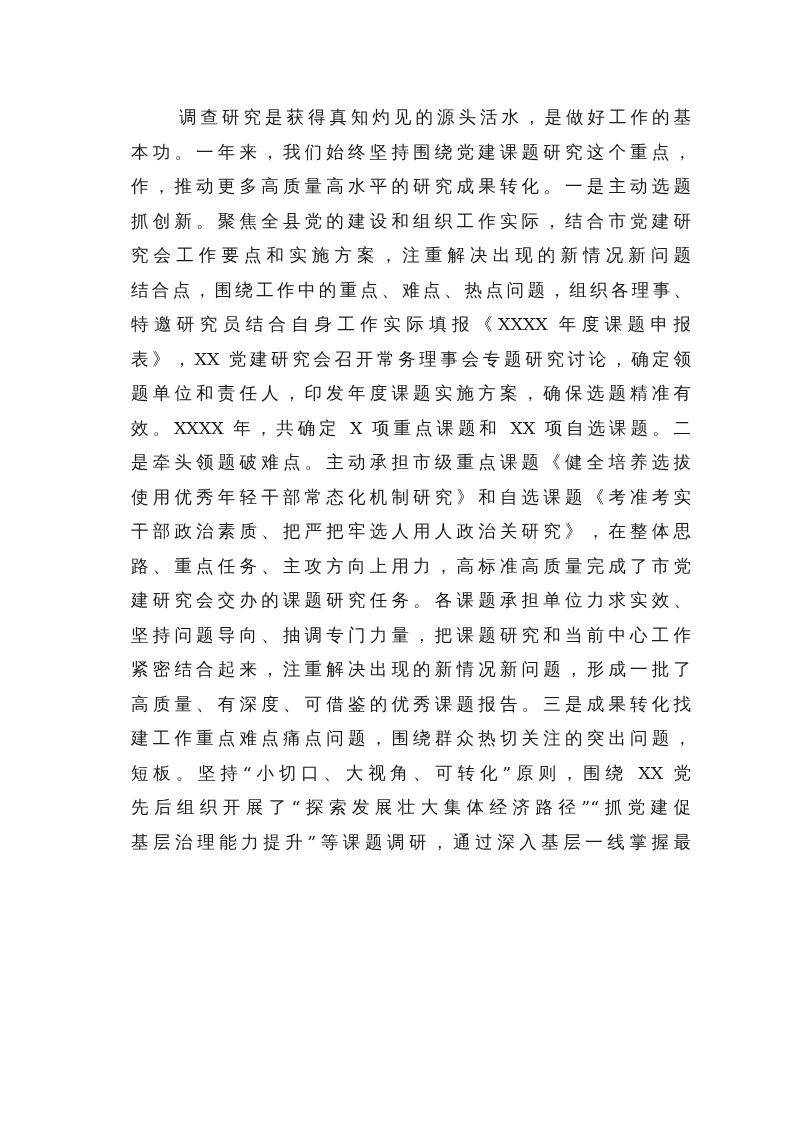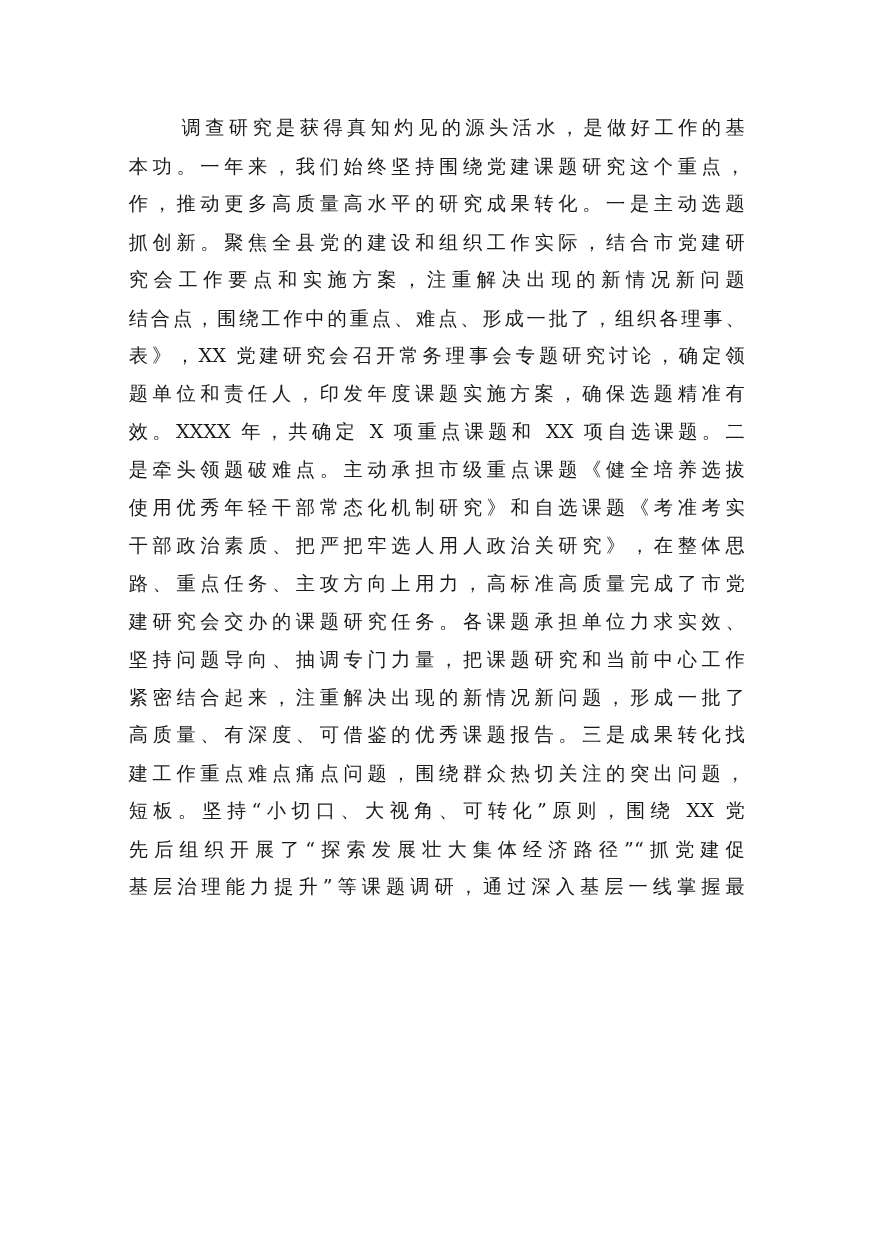--- a/index.html
+++ b/index.html
@@ -16,21 +16,21 @@
   .page {
     position: absolute;
     left: 0;
     top: 0;
     width: 793px;
     height: 1122px;
     background: #ffffff;
   }
   .body-text {
     position: absolute;
-    left: 117px;
+    left: 131px;
     top: 100px;
     width: 560px;
     font-family: "DejaVu Serif", "Liberation Serif", serif;
     font-size: 17.5px;
     color: #1a1a1a;
   }
   .line {
     display: block;
     height: 34.5px;
     line-height: 34.5px;
@@ -48,21 +48,22 @@
 </head>
 <body>
 
 <div class="page">
   <div class="body-text">
     <span class="line indent">调查研究是获得真知灼见的源头活水，是做好工作的基</span>
     <span class="line">本功。一年来，我们始终坚持围绕党建课题研究这个重点，</span>
     <span class="line">作，推动更多高质量高水平的研究成果转化。一是主动选题</span>
     <span class="line">抓创新。聚焦全县党的建设和组织工作实际，结合市党建研</span>
     <span class="line">究会工作要点和实施方案，注重解决出现的新情况新问题</span>
-    <span class="line">结合点，围绕工作中的重点、难点、形成一批了，组织各理事、</span>
+    <span class="line">结合点，围绕工作中的重点、难点、热点问题，组织各理事、</span>
+    <span class="line">特邀研究员结合自身工作实际填报《XXXX 年度课题申报</span>
     <span class="line">表》，XX 党建研究会召开常务理事会专题研究讨论，确定领</span>
     <span class="line">题单位和责任人，印发年度课题实施方案，确保选题精准有</span>
     <span class="line">效。XXXX 年，共确定 X 项重点课题和 XX 项自选课题。二</span>
     <span class="line">是牵头领题破难点。主动承担市级重点课题《健全培养选拔</span>
     <span class="line">使用优秀年轻干部常态化机制研究》和自选课题《考准考实</span>
     <span class="line">干部政治素质、把严把牢选人用人政治关研究》，在整体思</span>
     <span class="line">路、重点任务、主攻方向上用力，高标准高质量完成了市党</span>
     <span class="line">建研究会交办的课题研究任务。各课题承担单位力求实效、</span>
     <span class="line">坚持问题导向、抽调专门力量，把课题研究和当前中心工作</span>
     <span class="line">紧密结合起来，注重解决出现的新情况新问题，形成一批了</span>

